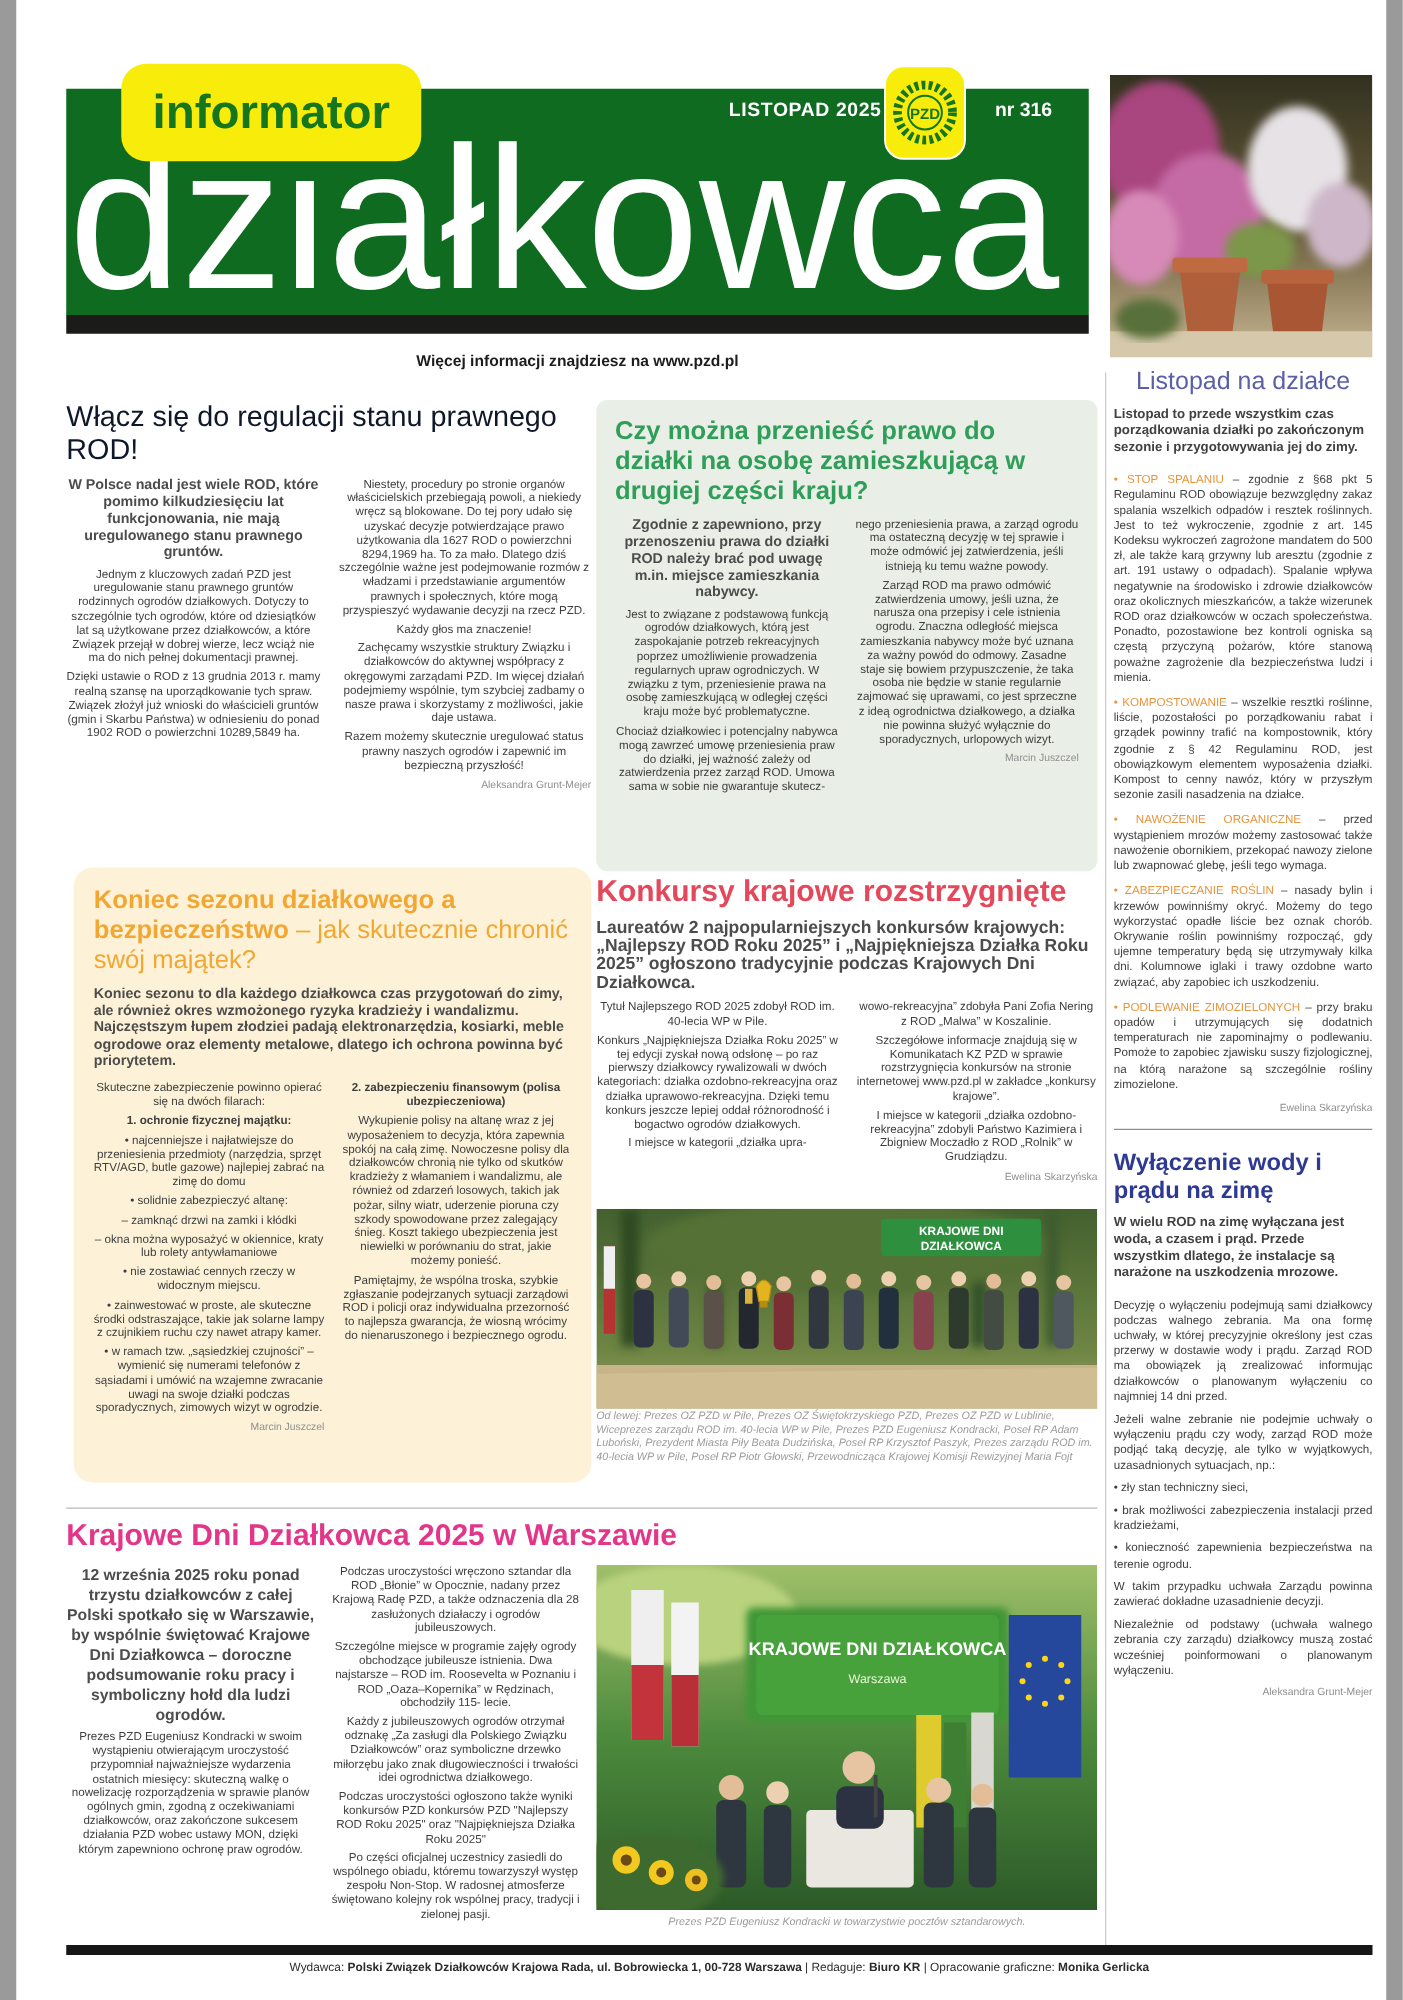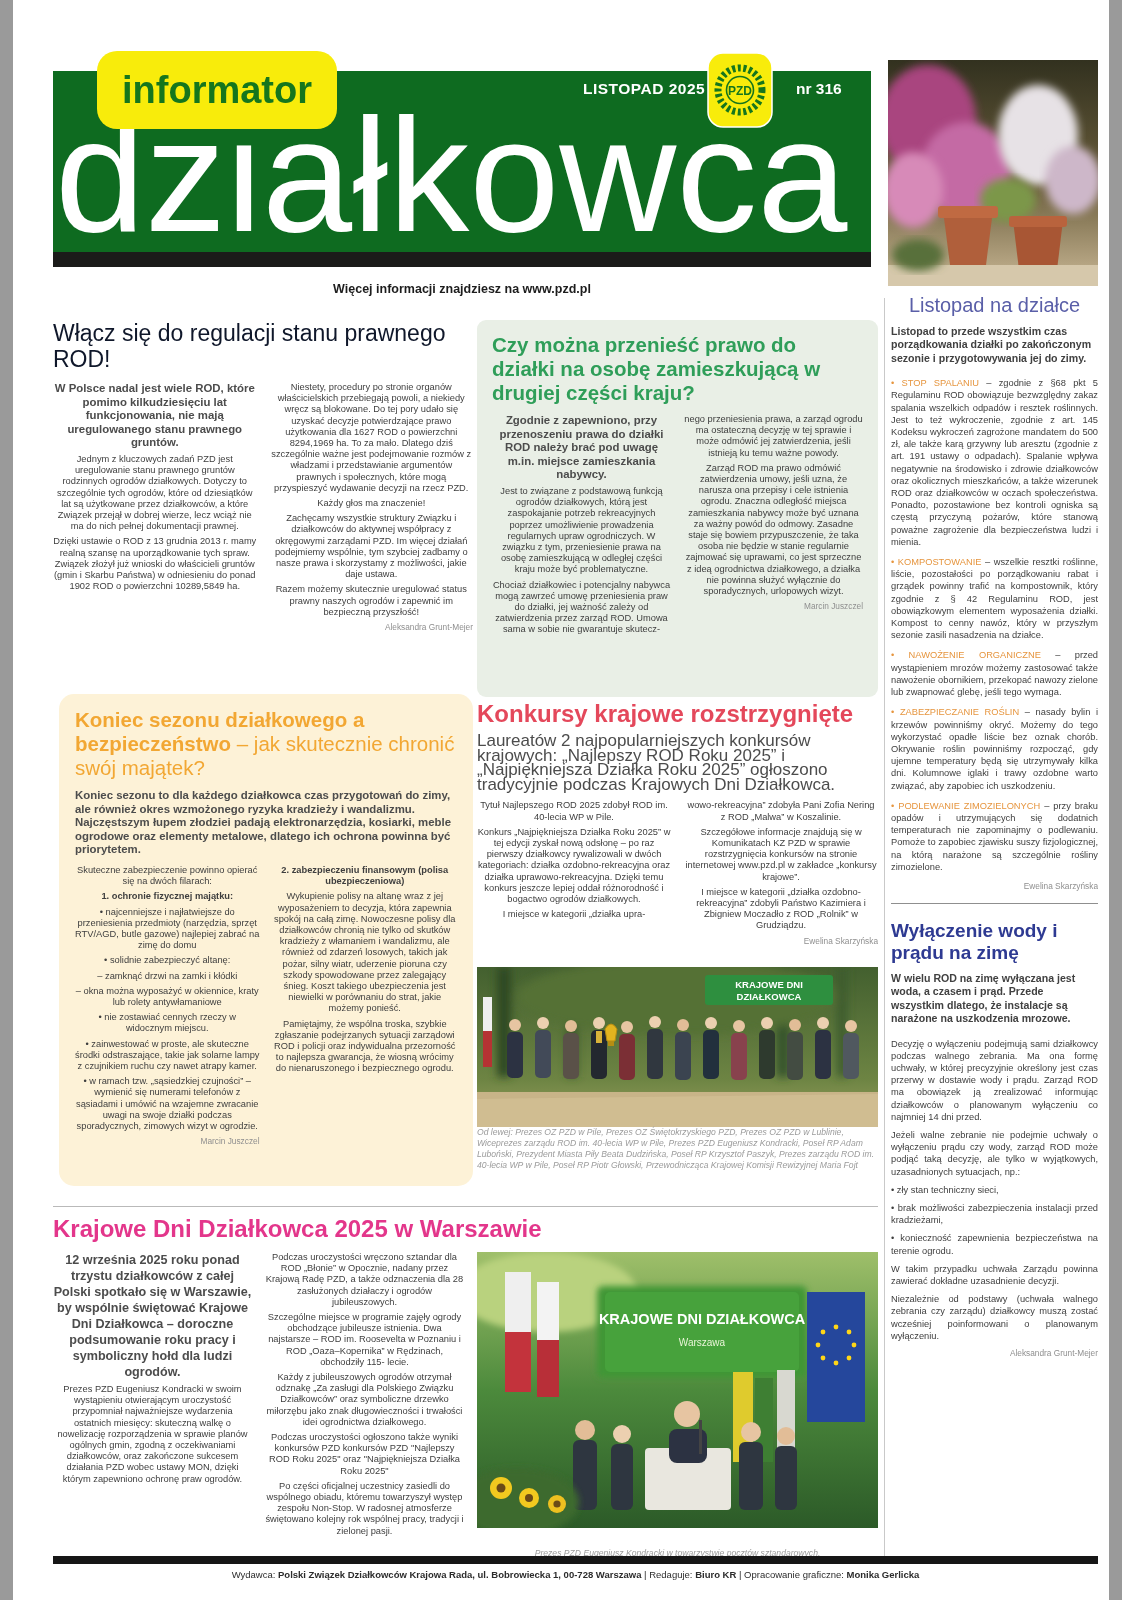--- a/index.html
+++ b/index.html
@@ -43,21 +43,21 @@
   
   .art-sec{left:46px;top:694px;width:414px;height:492px;background:#fdf2d7;border-radius:15px;
            padding:14px 16px;box-sizing:border-box;overflow:hidden;}
   .art-sec h1{margin:0 0 9px 0;font-size:20.5px;line-height:24px;color:#f2a733;}
   .art-sec h1 .tb{font-weight:bold;}
   .art-sec h1 .tn{font-weight:400;}
 
   
   .art-con{left:464px;top:700px;width:401px;height:506px;overflow:hidden;}
   .art-con h1{margin:0 0 7px 0;font-size:24px;line-height:27px;font-weight:bold;color:#e4485b;}
-  .lead-md{font-size:17px;line-height:14.6px;font-weight:normal;color:#4c4c4c;text-align:left;margin:0 0 8px 0;}
+  .lead-md{font-size:14px;line-height:14.6px;font-weight:bold;color:#4c4c4c;text-align:left;margin:0 0 8px 0;}
   .con-cols{min-height:163px;}
   .con-photo{width:401px;height:160px;margin-top:4px;overflow:hidden;}
 
   
   .side-rule{left:871px;top:298px;width:1px;height:1262px;background:#c9c9c9;}
   .sidebar{left:878px;top:294px;width:207px;height:1266px;overflow:hidden;}
   .sidebar h1{margin:0 0 8px 0;font-size:20px;line-height:23px;font-weight:normal;color:#5a5fa8;text-align:center;}
   .side-lead{font-size:10.6px;line-height:13.4px;font-weight:bold;color:#414141;margin:0 0 12px 0;}
   .side-item{font-size:9.3px;line-height:12.2px;text-align:justify;margin:0 0 8px 0;}
   .kw{color:#e6953e;}
@@ -69,21 +69,21 @@
 
   
   .art-congress{left:40px;top:1206px;width:825px;height:350px;border-top:1px solid #b9b9b9;
                 padding-top:8px;box-sizing:border-box;overflow:hidden;}
   .art-congress h1{margin:0 0 10px 0;font-size:24px;line-height:27px;font-weight:bold;color:#e3368b;}
   .congress-row{display:flex;gap:13px;}
   .congress-col{width:199px;flex:none;}
   .lead-lg{font-size:12.6px;line-height:16px;font-weight:bold;color:#4c4c4c;margin:0 0 10px 0;text-align:left;}
   .congress-photo-wrap{width:401px;flex:none;}
   .congress-photo{width:401px;height:276px;overflow:hidden;}
-  .congress-cap{text-align:center;margin-top:20px;}
+  .congress-cap{text-align:center;margin-top:4px;}
 
   
   .footer{left:40px;top:1556px;width:1045px;}
   .footer-bar{width:100%;height:8px;background:#161616;}
   .footer-line{margin-top:5px;text-align:center;font-size:9.5px;color:#2c2c2c;}
   .footer-line .fb{font-weight:bold;}
 </style>
 </head>
 <body>
 

